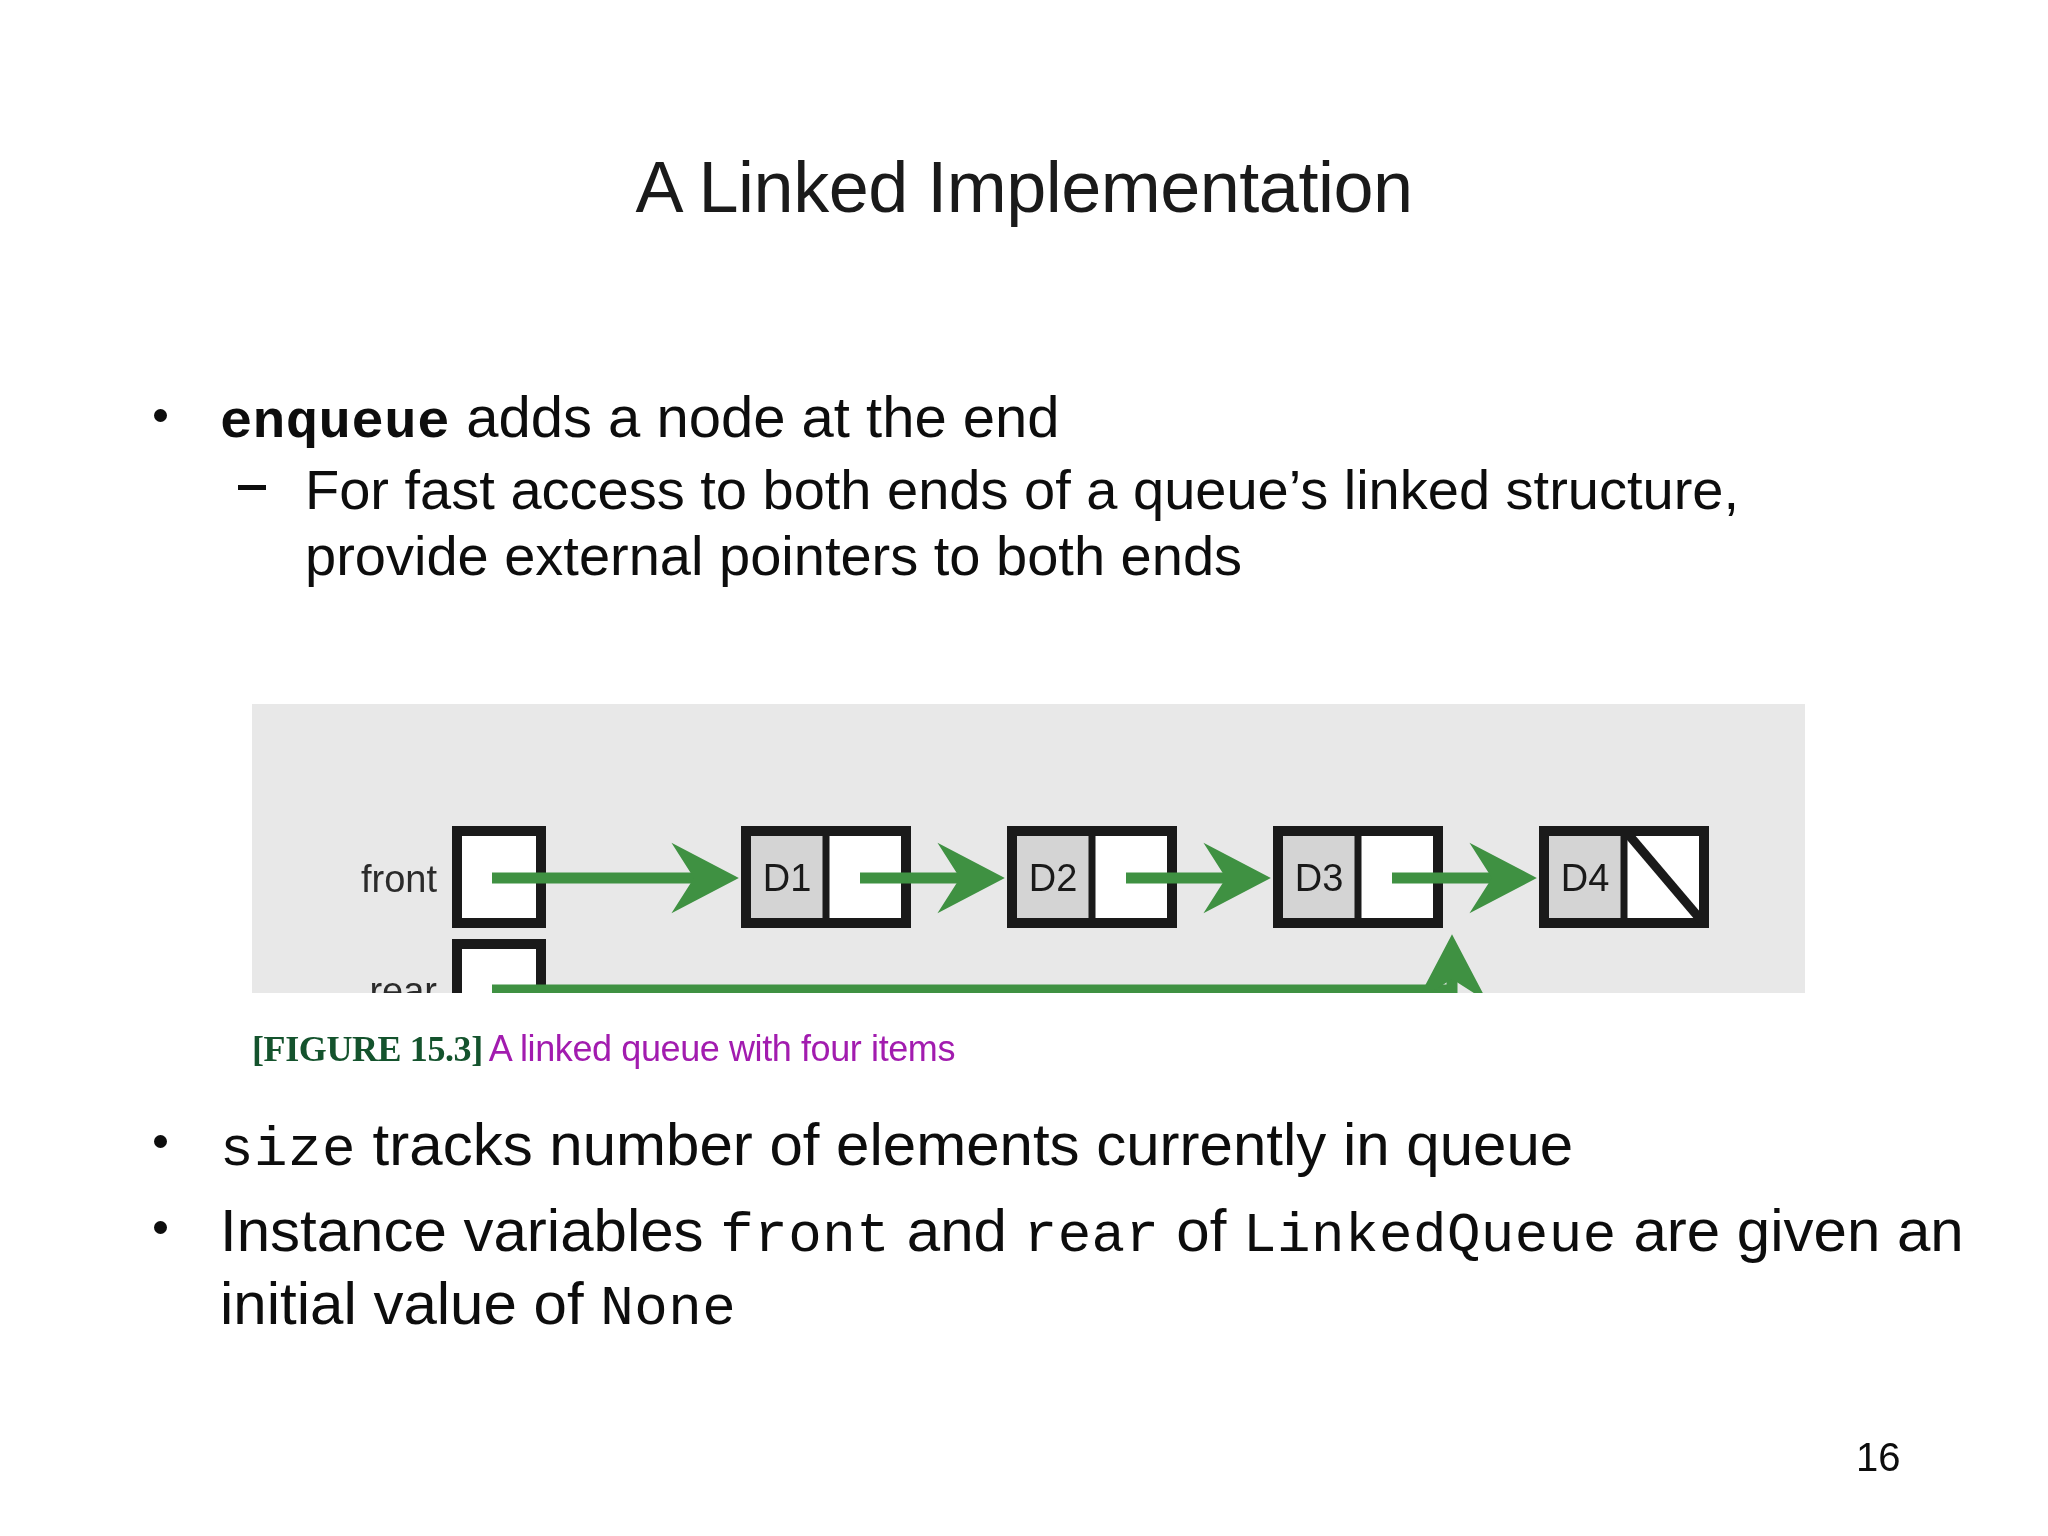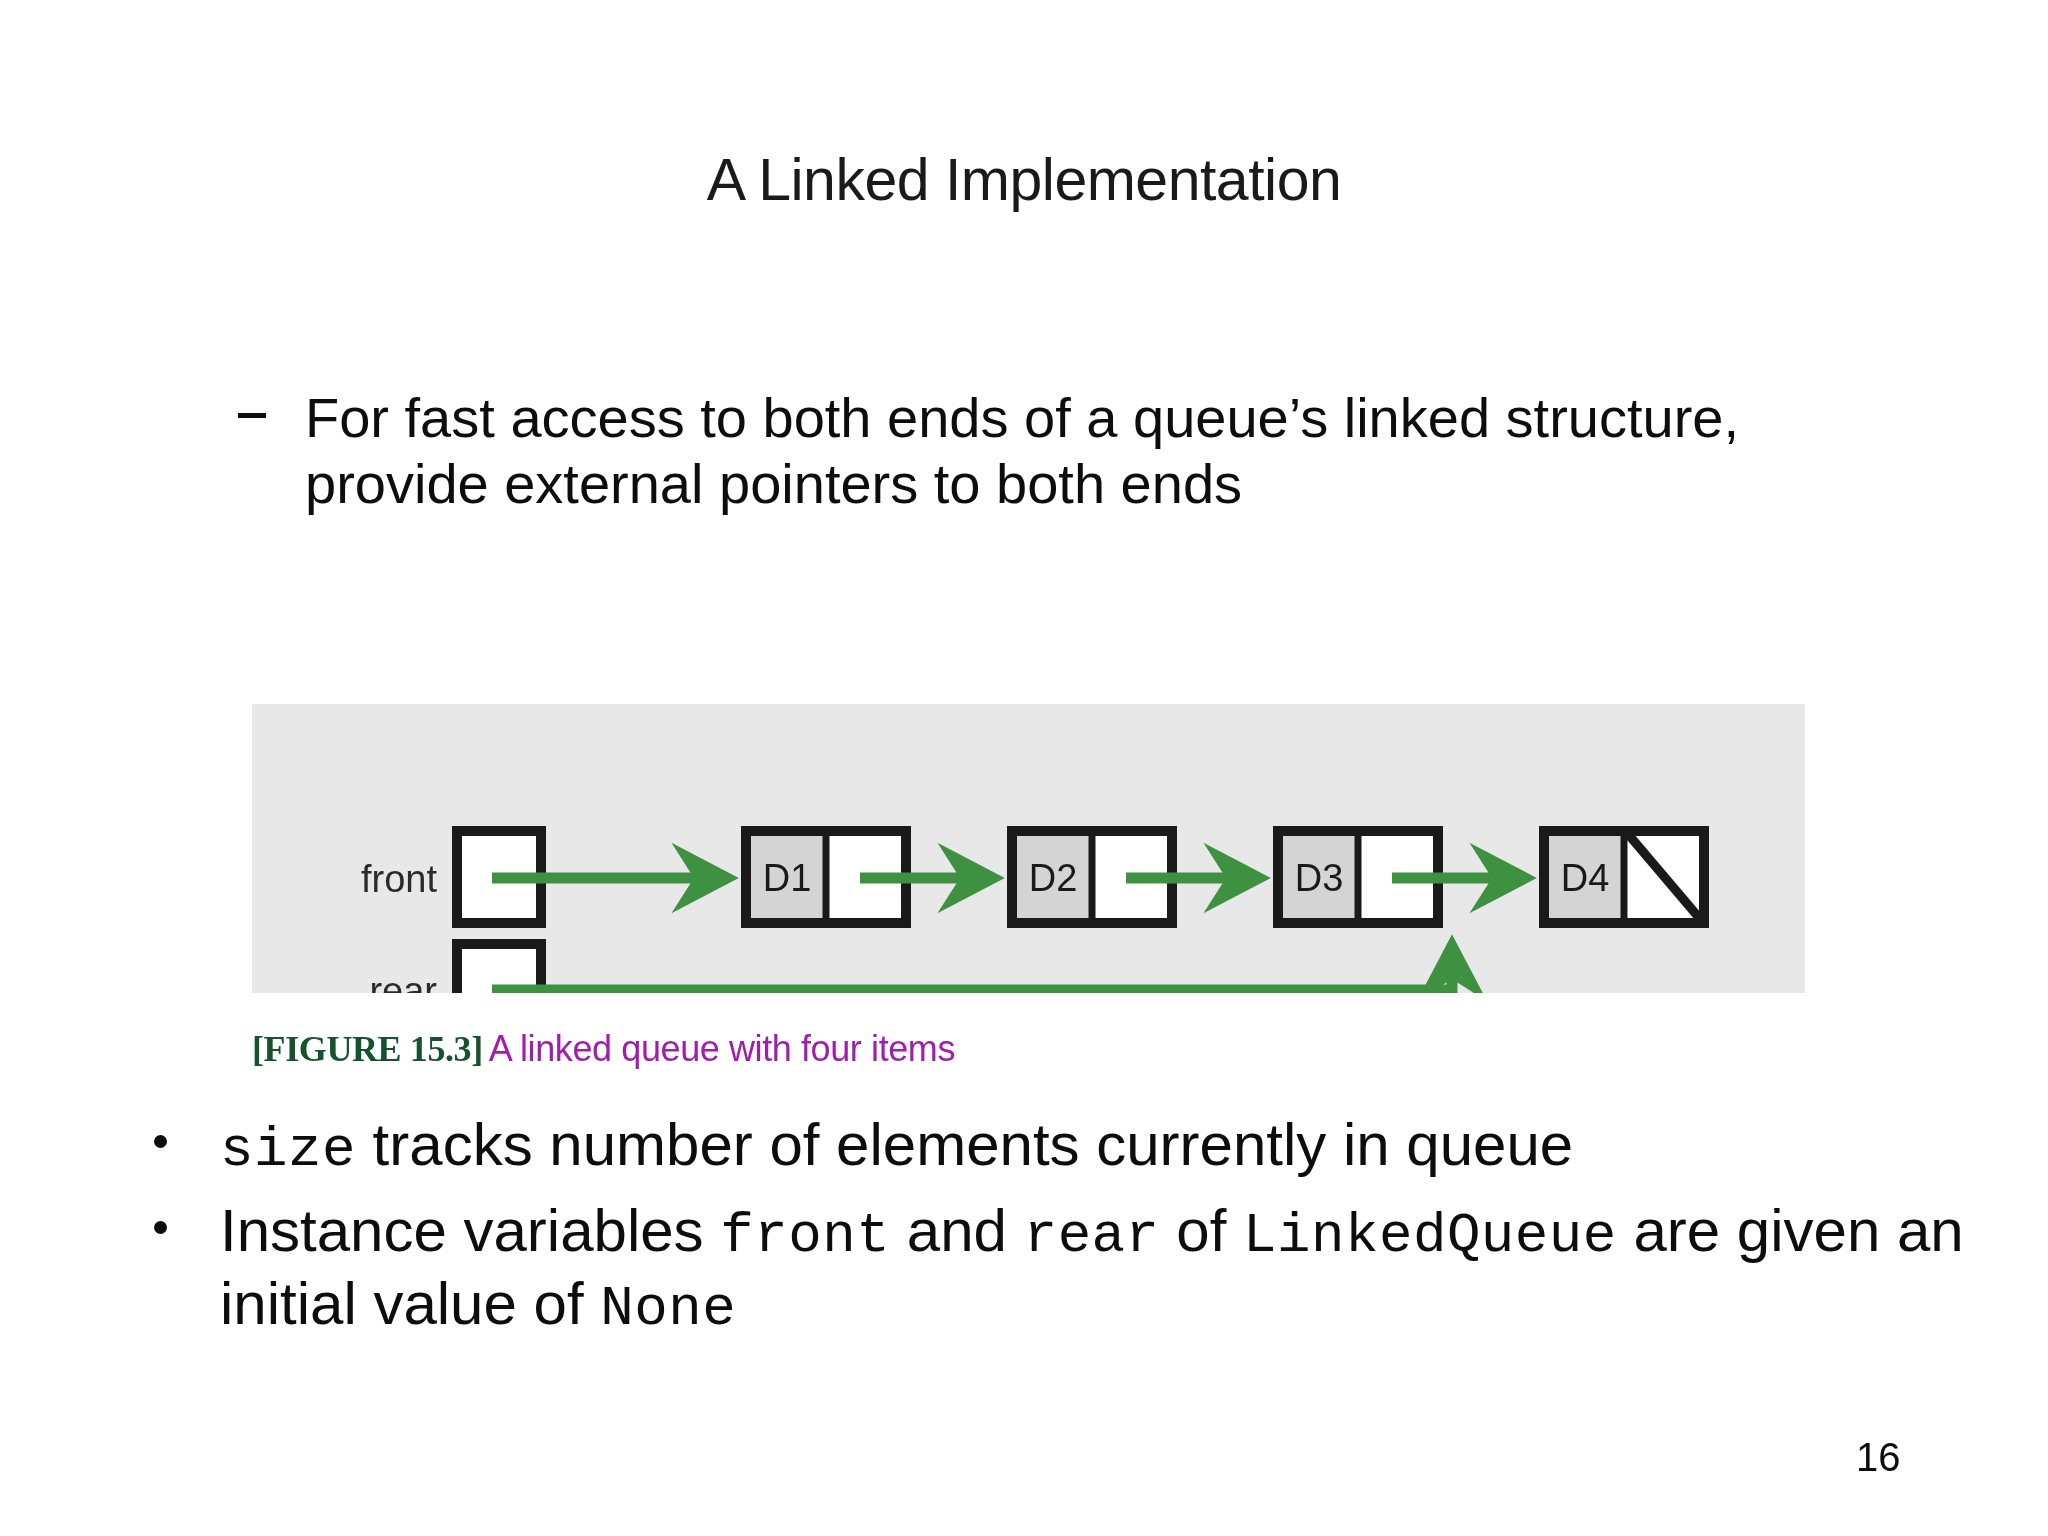--- a/index.html
+++ b/index.html
@@ -24,21 +24,21 @@
 
   
   .slide-title {
     position: absolute;
     left: 0;
     right: 0;
     top: 150px;
     text-align: center;
     font-family: "Liberation Sans", sans-serif;
     font-weight: 300;
-    font-size: 59px;
+    font-size: 72px;
     line-height: 1.05;
     letter-spacing: -0.5px;
     color: #1a1a1a;
     white-space: nowrap;
   }
 
   
   .body-area {
     position: absolute;
     left: 130px;
@@ -167,20 +167,24 @@
 </style>
 </head>
 <body>
 
 <div class="slide">
 
   <div class="slide-title">A Linked Implementation</div>
 
   <div class="body-area">
 
+    <div class="bullet-l1">
+      <span class="dot"></span>
+      <span class="mono-bold">enqueue</span><span> adds a node at the end</span>
+    </div>
 
     <div class="bullet-l2">
       <span class="dash"></span>
       <span>For fast access to both ends of a queue’s linked structure, provide external pointers to both ends</span>
     </div>
 
   </div>
 
   <div class="figure-wrap">
     <div class="figure-panel">

